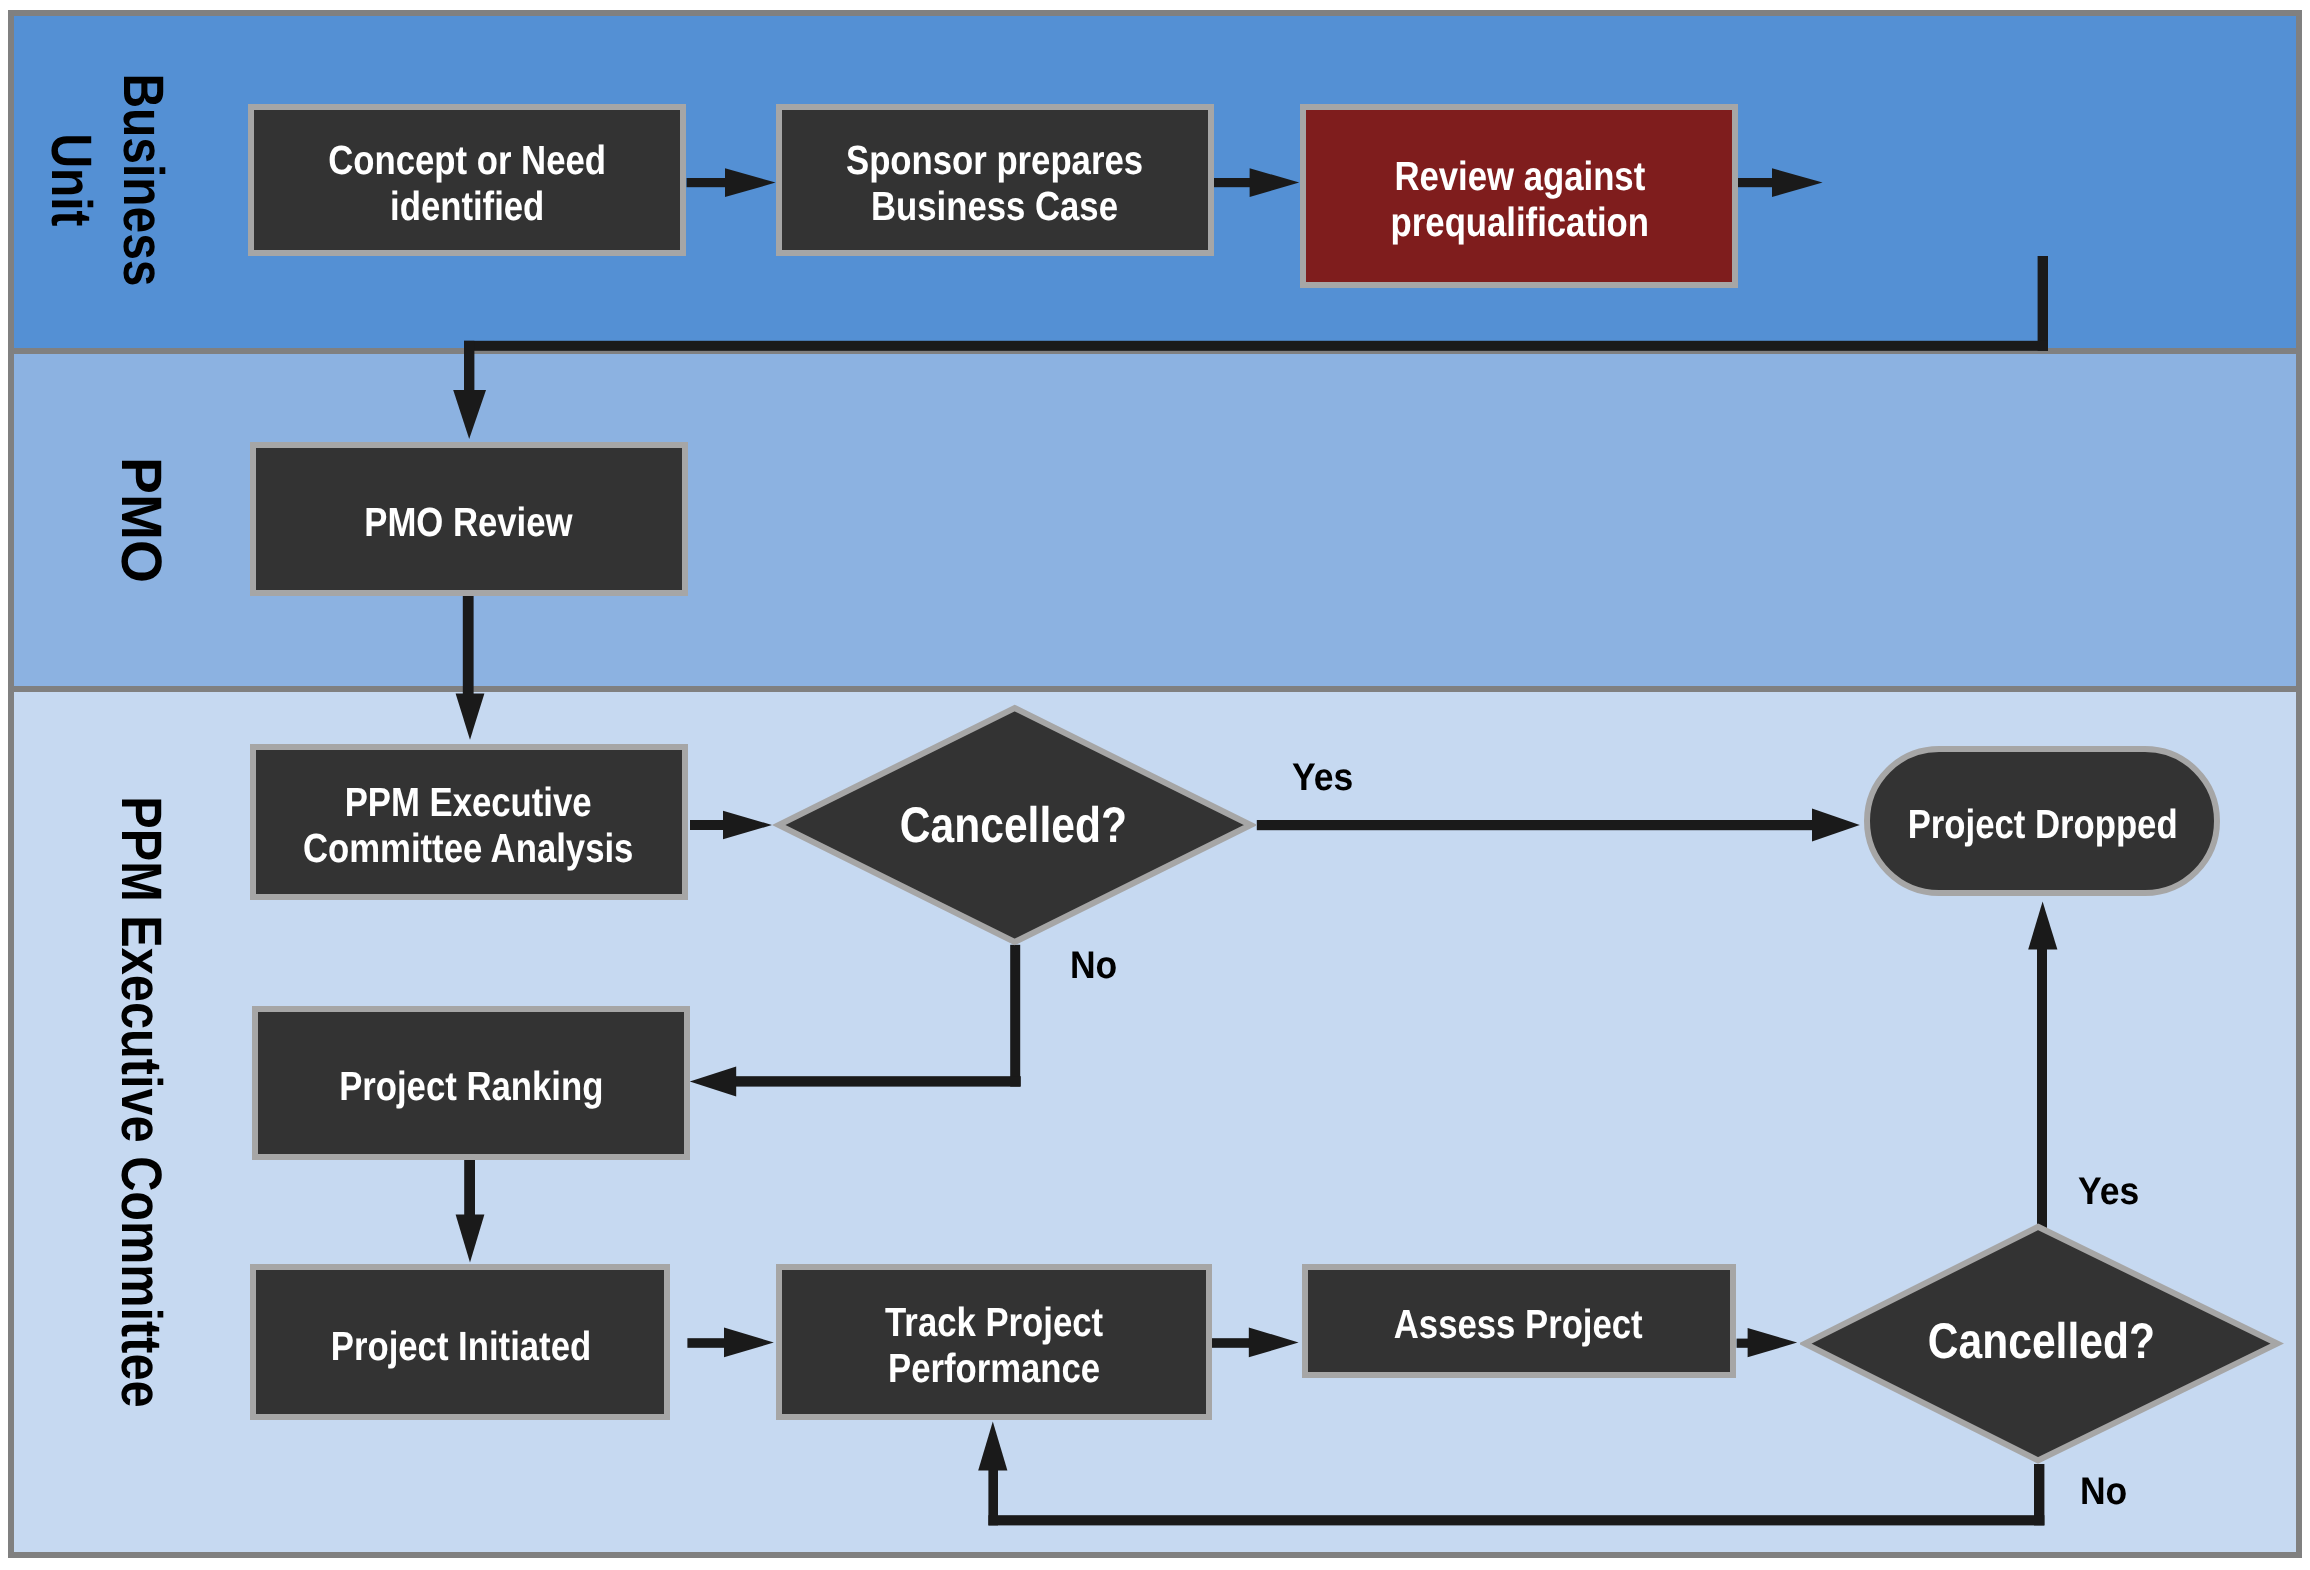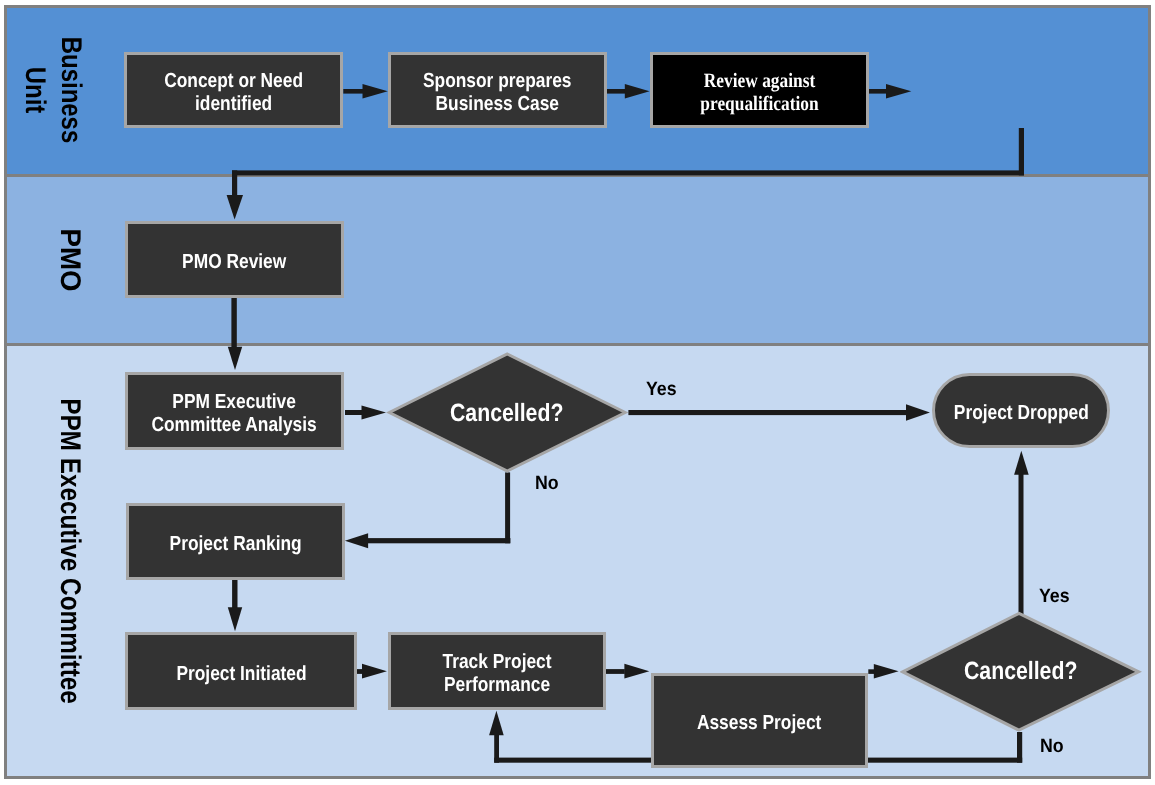--- a/index.html
+++ b/index.html
@@ -115,21 +115,21 @@
   </svg>
 
   <div class="node" style="left: 124px; top: 52px; width: 219px; height: 76px; background-color: rgb(51, 51, 51); border-color: rgb(166, 166, 166); color: rgb(255, 255, 255);">
       <span class="nl">Concept or Need
 identified</span>
     </div>
   <div class="node" style="left: 388px; top: 52px; width: 219px; height: 76px; background-color: rgb(51, 51, 51); border-color: rgb(166, 166, 166); color: rgb(255, 255, 255);">
       <span class="nl">Sponsor prepares
 Business Case</span>
     </div>
-  <div class="node" style="left: 650px; top: 52px; width: 219px; height: 76px; background-color: #000000; border-color: rgb(166, 166, 166); color: rgb(255, 255, 255); font-family: Liberation Serif, serif;">
+  <div class="node" style="left: 650px; top: 52px; width: 219px; height: 92px; background-color: #7f1d1d; border-color: rgb(166, 166, 166); color: rgb(255, 255, 255);">
       <span class="nl">Review against
 prequalification</span>
     </div>
 
   <div class="node" style="left: 125px; top: 221px; width: 219px; height: 77px; background-color: rgb(51, 51, 51); border-color: rgb(166, 166, 166); color: rgb(255, 255, 255);">
       <span class="nl">PMO Review</span>
     </div>
 
   <div class="node" style="left: 125px; top: 372px; width: 219px; height: 78px; background-color: rgb(51, 51, 51); border-color: rgb(166, 166, 166); color: rgb(255, 255, 255); align-items: center;">
       <span class="nl">PPM Executive
@@ -137,28 +137,28 @@
     </div>
 
   <div class="node round" style="left: 931.8px; top: 372.8px; width: 178.2px; height: 75.6px; background-color: rgb(51, 51, 51); border-color: rgb(166, 166, 166); color: rgb(255, 255, 255);">
       <span class="nl">Project Dropped</span>
     </div>
 
   <div class="node" style="left: 126px; top: 503px; width: 219px; height: 77px; background-color: rgb(51, 51, 51); border-color: rgb(166, 166, 166); color: rgb(255, 255, 255);">
       <span class="nl">Project Ranking</span>
     </div>
 
-  <div class="node" style="left: 125px; top: 632.4px; width: 232px; height: 77.6px; background-color: rgb(51, 51, 51); border-color: rgb(166, 166, 166); color: rgb(255, 255, 255);">
+  <div class="node" style="left: 125px; top: 632.4px; width: 210px; height: 77.6px; background-color: rgb(51, 51, 51); border-color: rgb(166, 166, 166); color: rgb(255, 255, 255);">
       <span class="nl">Project Initiated</span>
     </div>
   <div class="node" style="left: 388px; top: 632.4px; width: 218px; height: 77.6px; background-color: rgb(51, 51, 51); border-color: rgb(166, 166, 166); color: rgb(255, 255, 255);">
       <span class="nl">Track Project
 Performance</span>
     </div>
-  <div class="node" style="left: 650.5px; top: 632.4px; width: 217.5px; height: 95px; background-color: rgb(51, 51, 51); border-color: rgb(166, 166, 166); color: rgb(255, 255, 255); margin-top: 41px;">
+  <div class="node" style="left: 650.5px; top: 632.4px; width: 217.5px; height: 57px; background-color: rgb(51, 51, 51); border-color: rgb(166, 166, 166); color: rgb(255, 255, 255);">
       <span class="nl">Assess Project</span>
     </div>
 
   <div class="dnode" style="left: 386px; top: 352px; width: 242px; height: 122px; color: rgb(255, 255, 255);">
     <svg width="242" height="122" viewBox="0 0 242 122" style="position:absolute;left:0;top:0;">
       <polygon points="121.3,2 239.3,60.5 121.3,119 3.3,60.5" fill="#333333" stroke="#A6A6A6" stroke-width="3"></polygon>
     </svg>
     <span class="nl" style="position:relative;">Cancelled?</span>
   </div>
 

